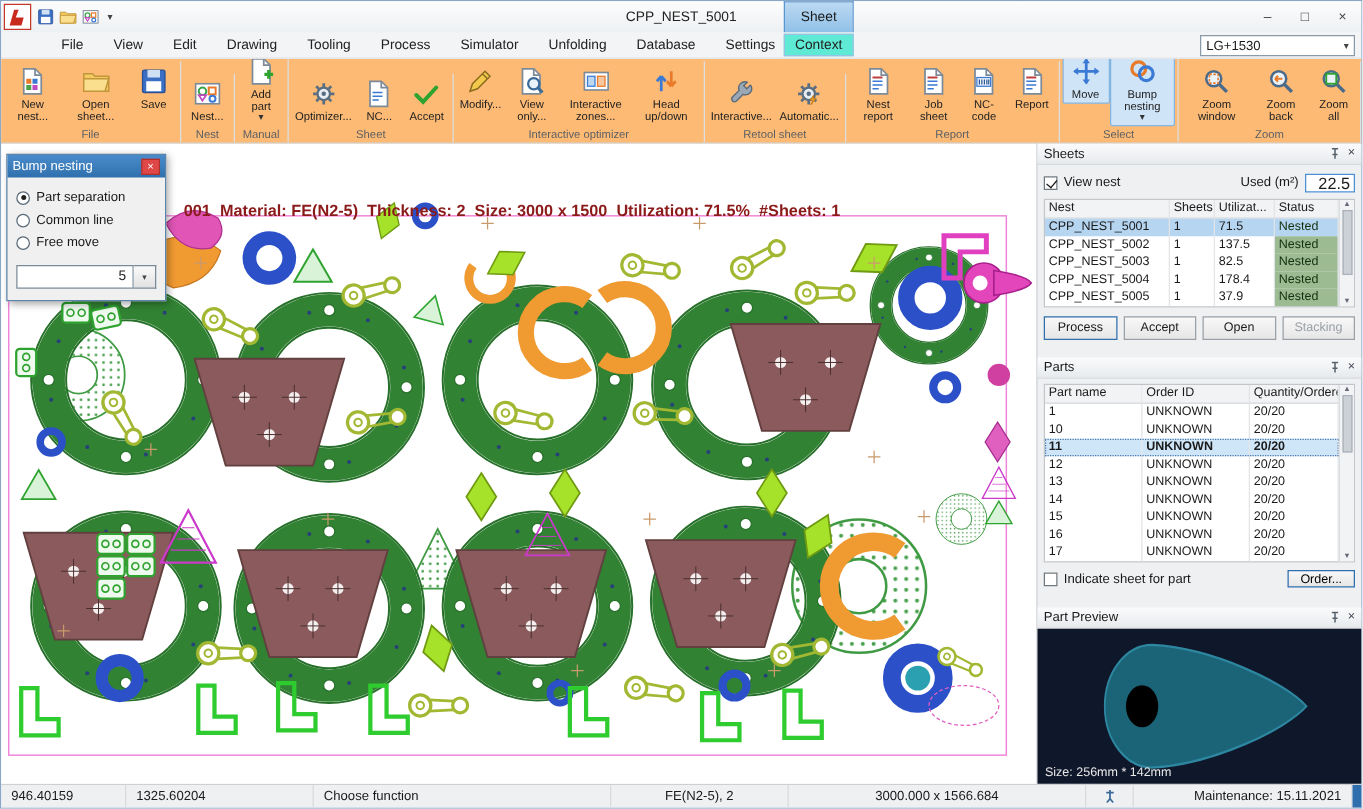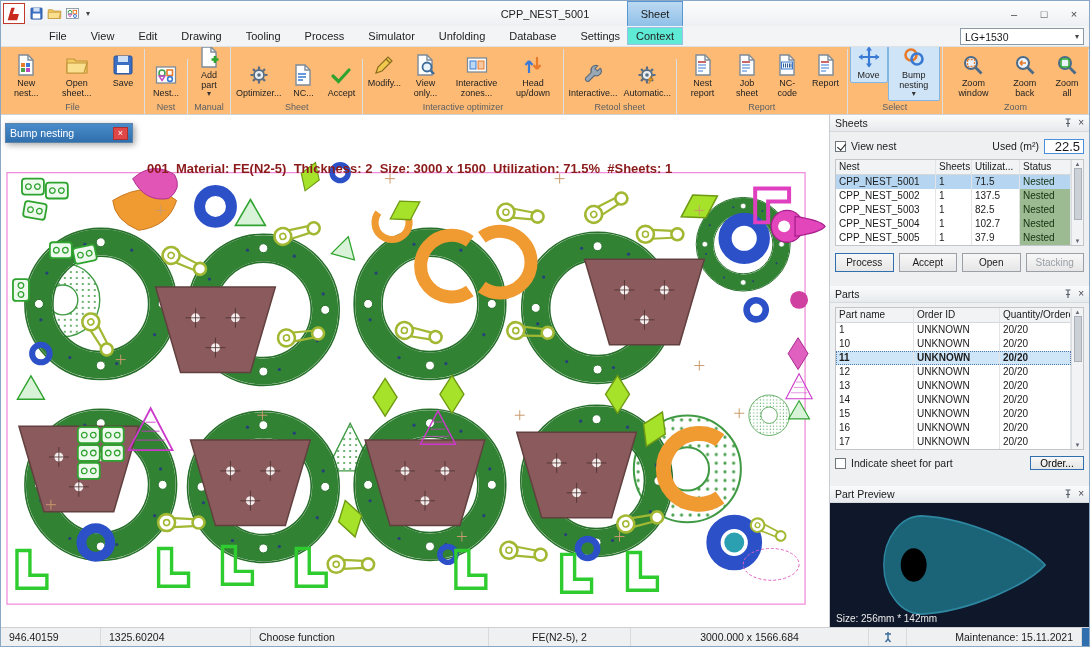--- a/index.html
+++ b/index.html
@@ -670,21 +670,21 @@
           </div>
           <div class="trow">
             <span class="td cw1">CPP_NEST_5003</span>
             <span class="td cw2">1</span>
             <span class="td cw3">82.5</span>
             <span class="td cw4 status">Nested</span>
           </div>
           <div class="trow">
             <span class="td cw1">CPP_NEST_5004</span>
             <span class="td cw2">1</span>
-            <span class="td cw3">102.7</span>
+            <span class="td cw3">178.4</span>
             <span class="td cw4 status">Nested</span>
           </div>
           <div class="trow">
             <span class="td cw1">CPP_NEST_5005</span>
             <span class="td cw2">1</span>
             <span class="td cw3">37.9</span>
             <span class="td cw4 status">Nested</span>
           </div>
           <div class="vscroll">
             <span class="sarr">▲</span>
@@ -810,15 +810,33 @@
     </span>
     <span class="sbc sb6">Maintenance: 15.11.2021</span>
     <span class="sbchip"></span>
   </div>
 
   <div class="dialog">
     <div class="dialog-title">
       <span>Bump nesting</span>
       <span class="dialog-close">×</span>
     </div>
+    <div class="dialog-body">
+      <div class="radio-row">
+        <span class="rdot on"></span>
+        <span>Part separation</span>
+      </div>
+      <div class="radio-row">
+        <span class="rdot"></span>
+        <span>Common line</span>
+      </div>
+      <div class="radio-row">
+        <span class="rdot"></span>
+        <span>Free move</span>
+      </div>
+      <div class="numrow">
+        <div class="numbox">5</div>
+        <div class="spin">▾</div>
+      </div>
+    </div>
   </div>
 
 </div>
 
 </body></html>

